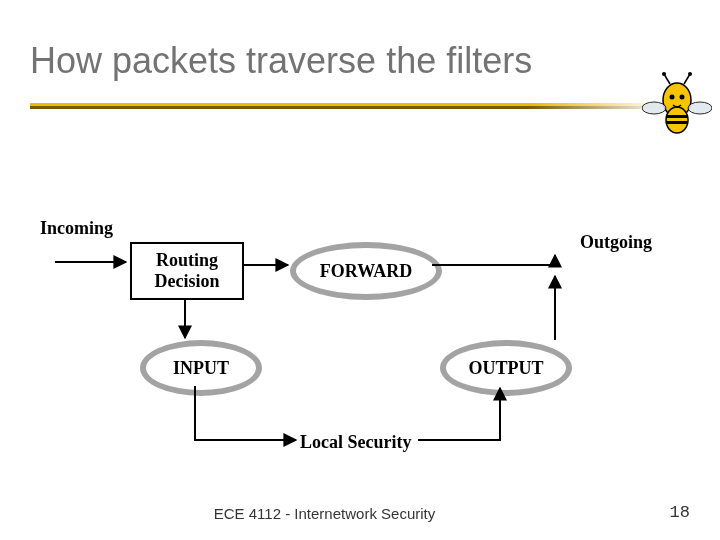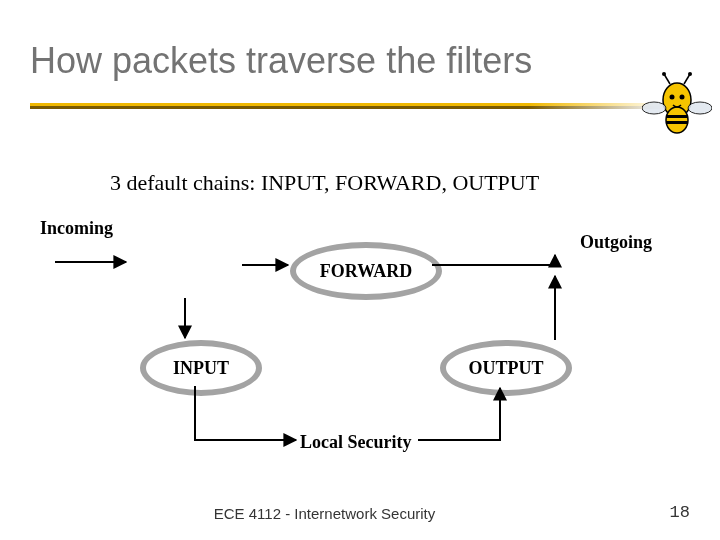--- a/index.html
+++ b/index.html
@@ -138,26 +138,27 @@
       <path d="M31 35 Q35 39 39 35" stroke="#000" stroke-width="1.5" fill="none"></path>
       <line x1="28" y1="14" x2="22" y2="4" stroke="#000" stroke-width="1.5"></line>
       <line x1="42" y1="14" x2="48" y2="4" stroke="#000" stroke-width="1.5"></line>
       <circle cx="22" cy="4" r="2" fill="#000"></circle>
       <circle cx="48" cy="4" r="2" fill="#000"></circle>
       <ellipse cx="12" cy="38" rx="12" ry="6" fill="#dfe6ee" stroke="#000" stroke-width="1" opacity="0.85"></ellipse>
       <ellipse cx="58" cy="38" rx="12" ry="6" fill="#dfe6ee" stroke="#000" stroke-width="1" opacity="0.85"></ellipse>
     </svg>
   </div>
 
-  <div class="subtitle">3 default chains:  INPUT, FORWARD, OUTPUT</div>
 
   <div class="label" style="left:40px; top:218px; font-weight:bold;">Incoming</div>
   <div class="label" style="left:580px; top:232px; font-weight:bold;">Outgoing</div>
   <div class="label" style="left:300px; top:432px; font-weight:bold;">Local Security</div>
 
+  <div class="box" style="left:130px; top:242px; width:110px; height:54px; white-space:pre-line;">Routing
+Decision</div>
 
   <div class="ellipse" style="left:290px; top:242px; width:140px; height:46px;">FORWARD</div>
 
   <div class="ellipse" style="left:140px; top:340px; width:110px; height:44px;text-align:right;">INPUT</div>
 
   <div class="ellipse" style="left:440px; top:340px; width:120px; height:44px;">OUTPUT</div>
 
   <svg class="arrows">
     <defs>
       <marker id="ah" viewBox="0 0 10 10" refX="9" refY="5" markerWidth="7" markerHeight="7" orient="auto-start-reverse">

